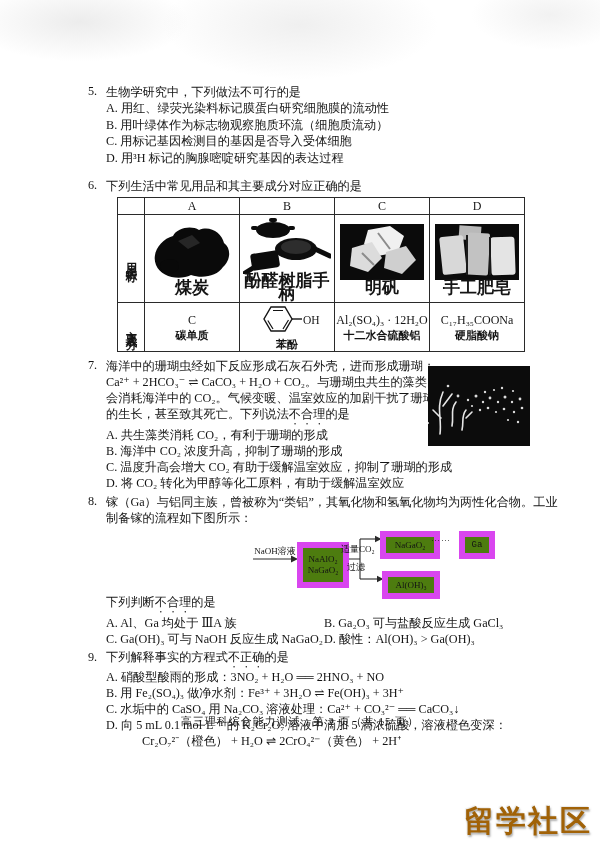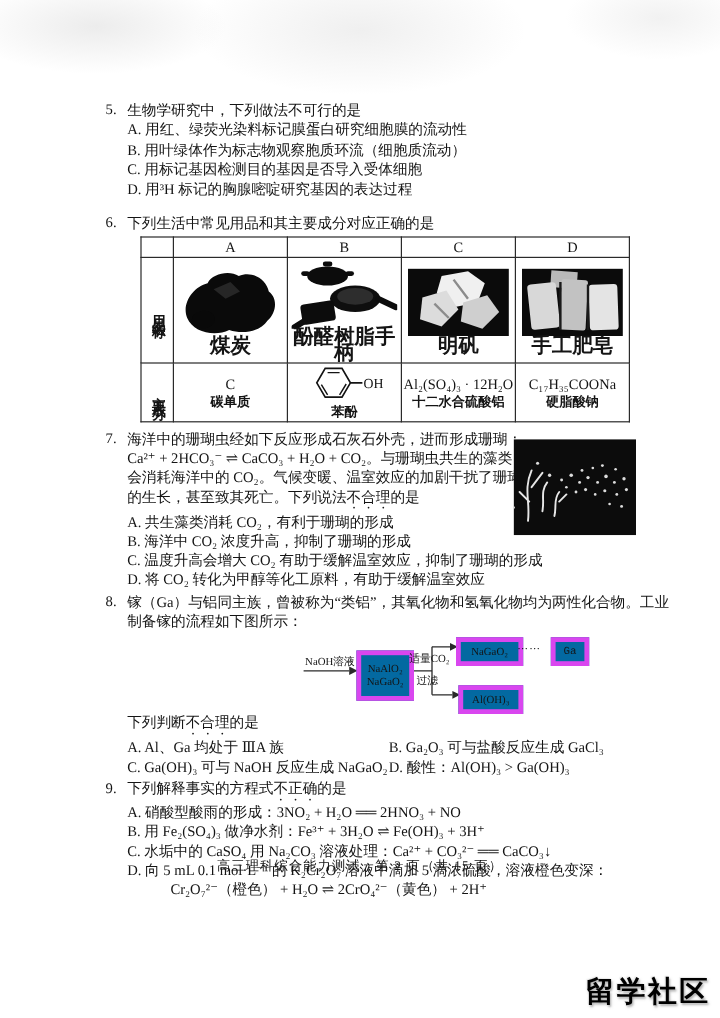--- a/index.html
+++ b/index.html
@@ -35,43 +35,43 @@
   .t6 .caption{font-size:17px;font-weight:700;line-height:13px;padding-bottom:2px;}
   .t6 .compcell{height:46px;}
   .t6 .formula{font-size:12px;line-height:16px;}
   .t6 .compname{font-size:11px;font-weight:700;line-height:14px;}
 
   
   .coral{position:absolute;left:340px;top:8px;}
 
   
   .flow{position:relative;width:345px;height:62px;margin:3px 0 3px 69px;font-size:9px;}
-  .flow .box{position:absolute;border:4px solid #d946ef;text-align:center;line-height:1.25;
-             display:flex;flex-direction:column;justify-content:center;background:#0369a1;}
+  .flow .box{position:absolute;border:6px solid #d946ef;text-align:center;line-height:1.25;
+             display:flex;flex-direction:column;justify-content:center;background:#4d7c0f;}
   .flow .lbl{position:absolute;white-space:nowrap;}
   .flow svg{position:absolute;left:0;top:0;}
   .fb1{left:2px;top:13px;width:76px;height:34px;}
   .fb2{left:122px;top:13px;width:40px;height:34px;}
   .fb3{left:205px;top:2px;width:48px;height:16px;}
   .fb4{left:284px;top:2px;width:24px;height:16px;font-family:Liberation Mono, monospace;}
   .fb5{left:207px;top:42px;width:46px;height:16px;}
   .fdots{left:256px;top:4px;letter-spacing:1px;}
   .fl1{left:79px;top:16px;width:42px;text-align:center;}
   .fl2{left:166px;top:14px;}
   .fl3{left:172px;top:32px;}
 
   .q8opts{display:grid;grid-template-columns:218px auto;}
 
-  .d2{padding-left:36px;}
+  .d2{padding-left:36px;font-family:Liberation Serif, serif;}
 
   .footer{position:absolute;left:0;right:0;top:714px;text-align:center;font-size:11px;letter-spacing:1px;}
 
   .watermark{position:absolute;right:8px;bottom:6px;text-align:center;pointer-events:none;
              font-family:"Liberation Sans","DejaVu Sans",sans-serif;}
-  .wm-title{font-size:24px;font-weight:700;letter-spacing:2px;color:#000000;
+  .wm-title{font-size:30px;font-weight:700;letter-spacing:2px;color:#a16207;
             text-shadow:1px 2px 2px rgba(110,110,110,.55),-1px -1px 1px rgba(200,200,200,.4);}
   .wm-url{font-size:16px;font-weight:700;color:#fcfcfc;margin-top:-4px;
           text-shadow:1px 1px 2px rgba(120,120,120,.5);}
 </style>
 </head>
 <body>
 
 <div class="smudge s1"></div>
 <div class="smudge s2"></div>
 <div class="smudge s3"></div>

